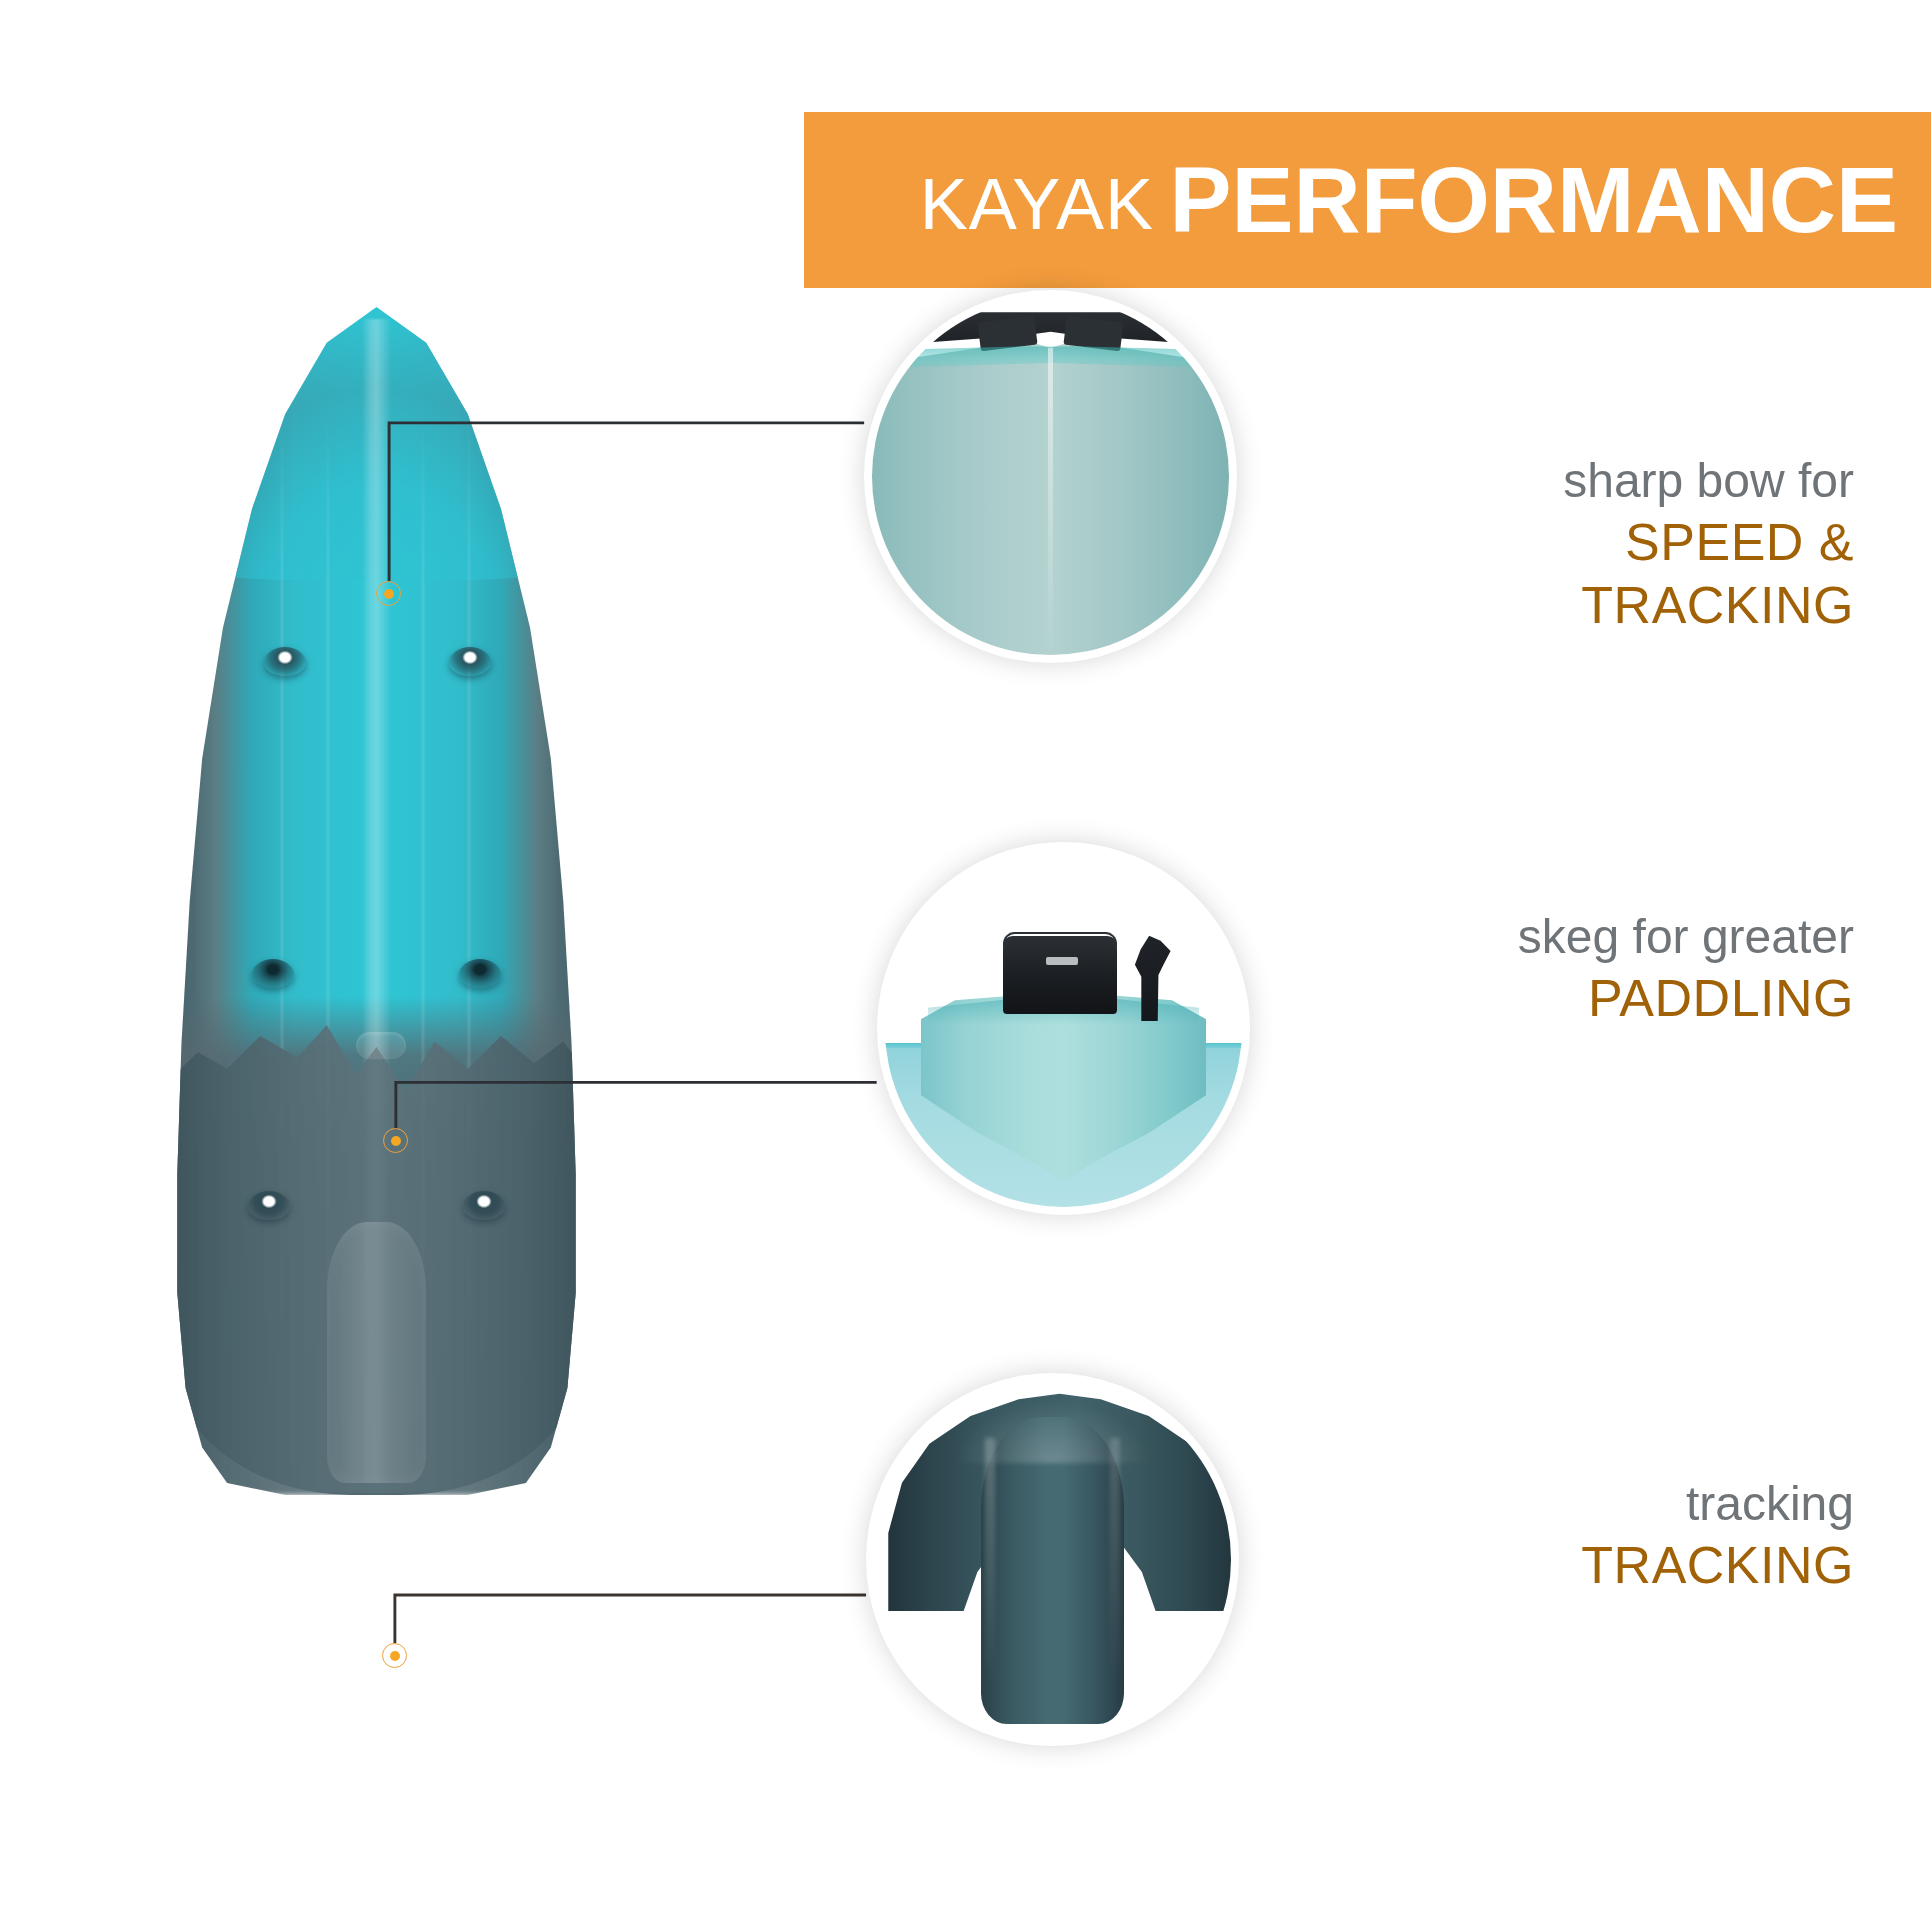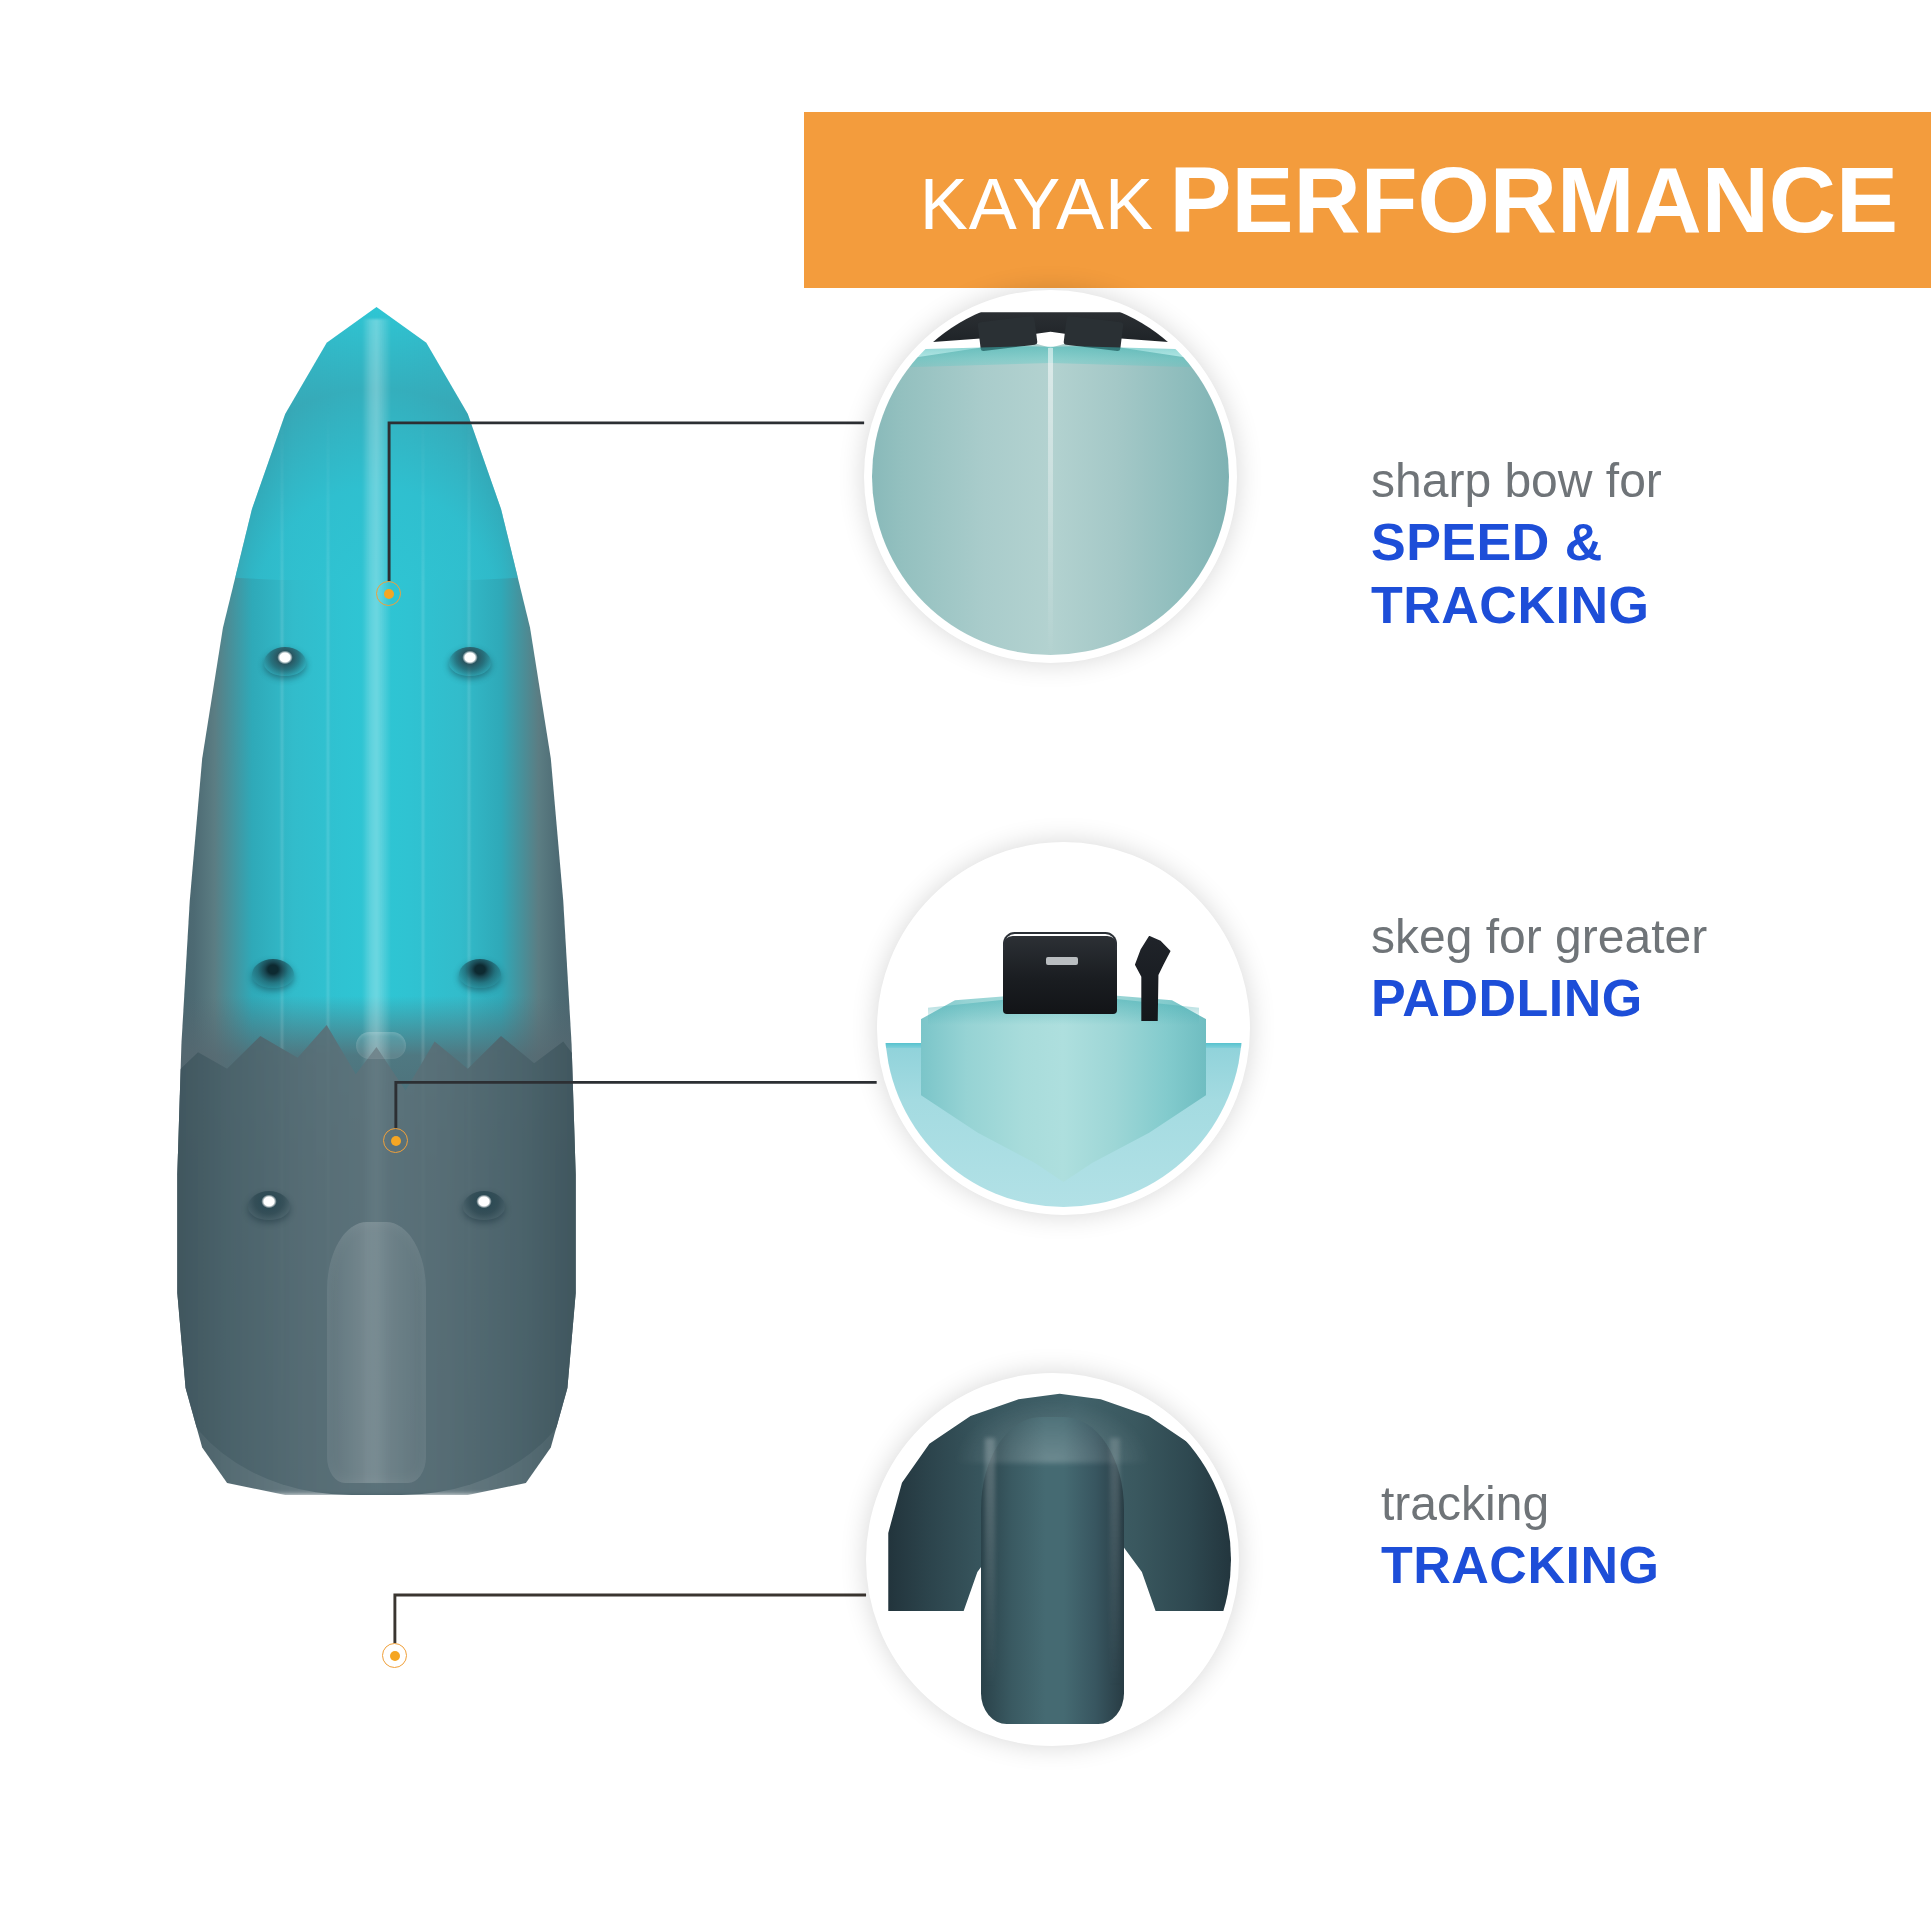--- a/index.html
+++ b/index.html
@@ -392,32 +392,32 @@
     position: absolute;
     left: 22%; top: 5%; width: 56%; height: 18%;
     background: radial-gradient(ellipse at 50% 100%,
       rgba(255,255,255,0.22) 0%, rgba(255,255,255,0) 70%);
     filter: blur(2.9px);
   }
 
   
   .callout-text {
     position: absolute;
-    text-align: left;
+    text-align: right;
     line-height: 1.22;
   }
   .ct-light {
     color: #6f7478;
     font-size: 48px;
     font-weight: 400;
   }
   .ct-bold {
-    color: #1d4ed8;
+    color: #a16207;
     font-size: 52px;
-    font-weight: 700;
+    font-weight: 400;
     letter-spacing: 0.5px;
   }
   #callout-text-1 { left: 1371px; top: 452px;  width: 483px; }
   #callout-text-2 { left: 1371px; top: 908px;  width: 483px; }
   #callout-text-3 { left: 1381px; top: 1475px; width: 473px; }
 </style>
 </head>
 <body>
 
 <div id="header-banner">

